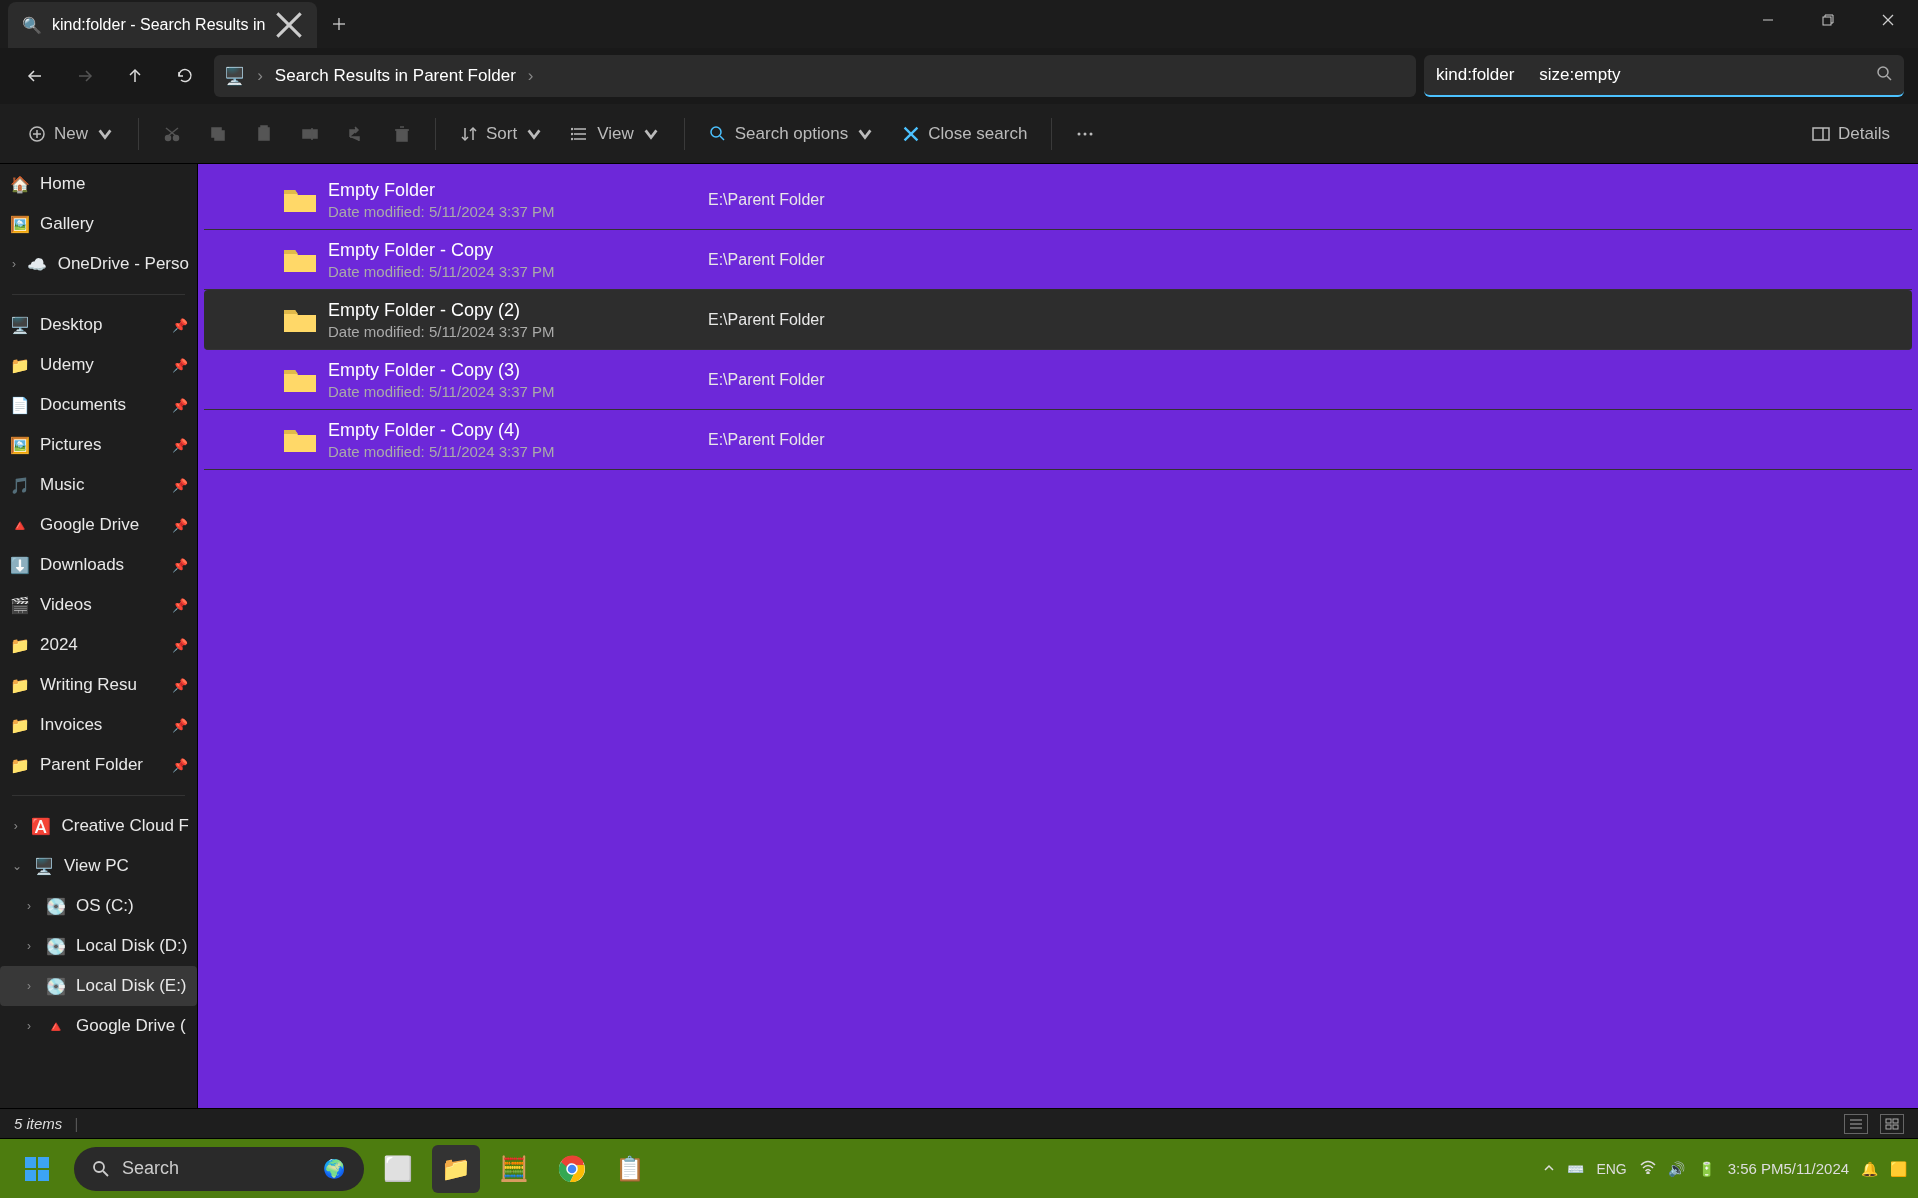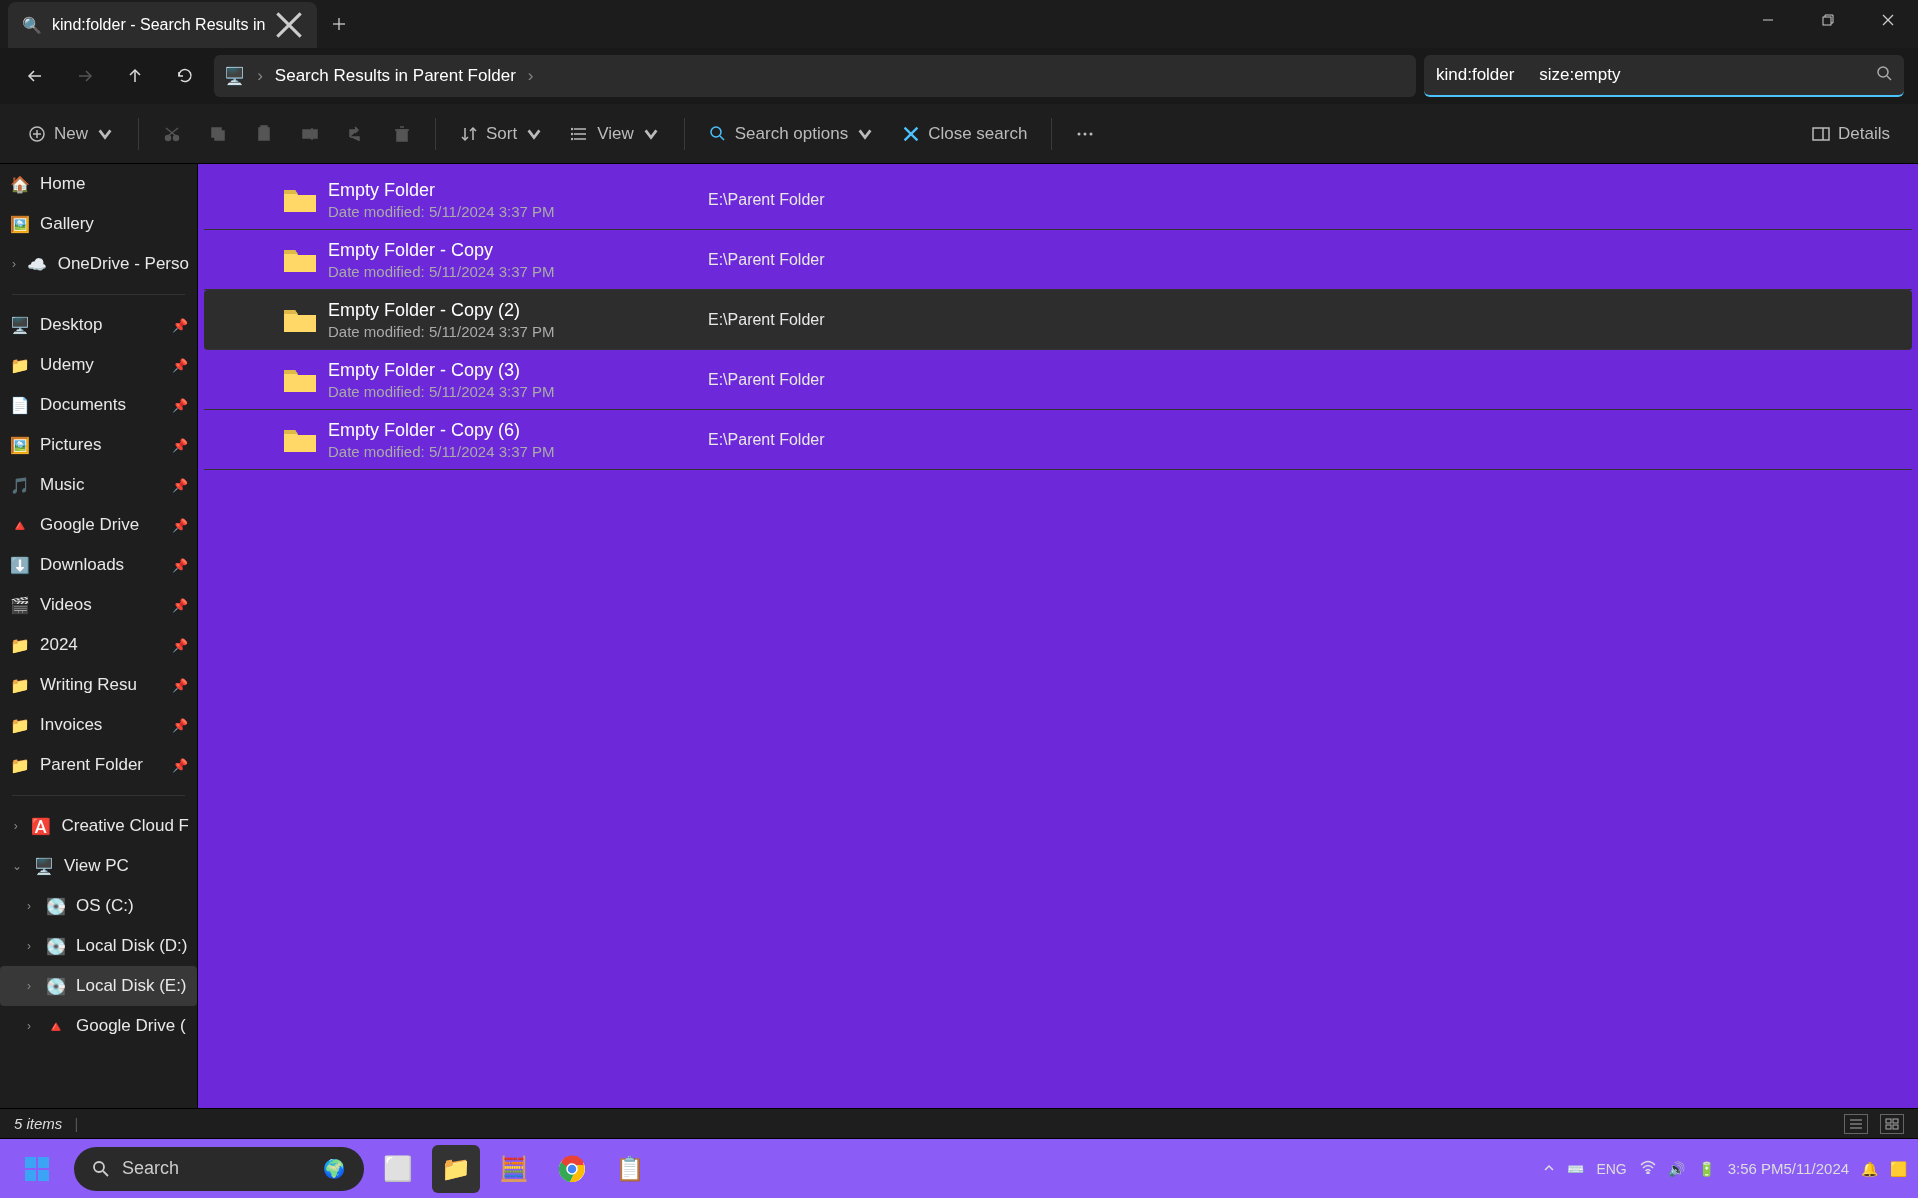--- a/index.html
+++ b/index.html
@@ -62,21 +62,21 @@
   .row .dm { font-size: 15px; color: #aaa; }
   .row .col-path { font-size: 16px; color: #e8e8e8; }
   .fold { width: 36px; height: 28px; }
 
   
   .status { height: 30px; background: #1e1e1e; border-top: 1px solid #000; display: flex; align-items: center; padding: 0 14px; font-size: 15px; color: #ddd; gap: 12px; font-style: italic; }
   .status .spacer { flex: 1; }
   .view-toggle { width: 24px; height: 20px; border: 1px solid #666; display: flex; align-items: center; justify-content: center; }
 
   
-  .taskbar { height: 60px; background: #8b5cf6; display: flex; align-items: center; padding: 0 10px; gap: 10px; border-top: 1px solid #000; }
+  .taskbar { height: 60px; background: #4d7c0f; display: flex; align-items: center; padding: 0 10px; gap: 10px; border-top: 1px solid #000; }
   .start { width: 54px; height: 48px; display: flex; align-items: center; justify-content: center; }
   .tsearch { width: 290px; height: 44px; background: #2a2a2a; border-radius: 22px; display: flex; align-items: center; padding: 0 18px; gap: 12px; color: #ccc; font-size: 18px; }
   .tbicon { width: 48px; height: 48px; display: flex; align-items: center; justify-content: center; font-size: 24px; border-radius: 6px; }
   .tbicon.active { background: #333; }
   .taskbar .spacer { flex: 1; }
   .tray { display: flex; align-items: center; gap: 12px; color: #ddd; font-size: 14px; }
   .clock { display: flex; flex-direction: row; align-items: flex-end; font-size: 15px; line-height: 1.2; }
 
   .ico { display: inline-block; }
 </style>
@@ -459,21 +459,21 @@
         <div class="col-path">E:\Parent Folder</div>
       </div>
       <div class="row">
         <div class="fold-icon">
           <svg class="fold" viewBox="0 0 36 28">
             <path d="M2 6 L2 26 L34 26 L34 9 L16 9 L13 4 L2 4 Z" fill="#ffd868"></path>
             <path d="M2 4 L13 4 L16 8 L2 8 Z" fill="#e0b84a"></path>
           </svg>
         </div>
         <div class="col-name">
-          <span class="nm">Empty Folder - Copy (6)</span>
+          <span class="nm">Empty Folder - Copy (4)</span>
           <span class="dm">Date modified: 5/11/2024 3:37 PM</span>
         </div>
         <div class="col-path">E:\Parent Folder</div>
       </div>
     </div>
 
 </div>
 
 <div class="status">
   <span>5 items</span>

